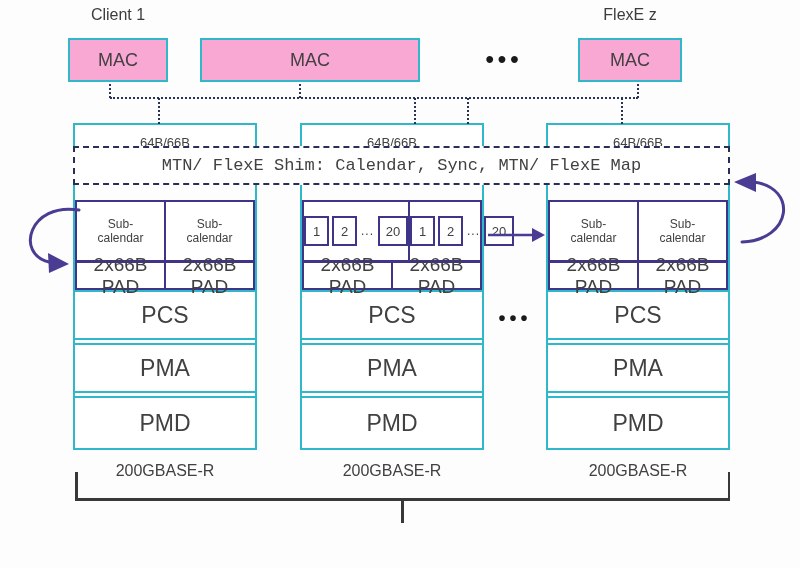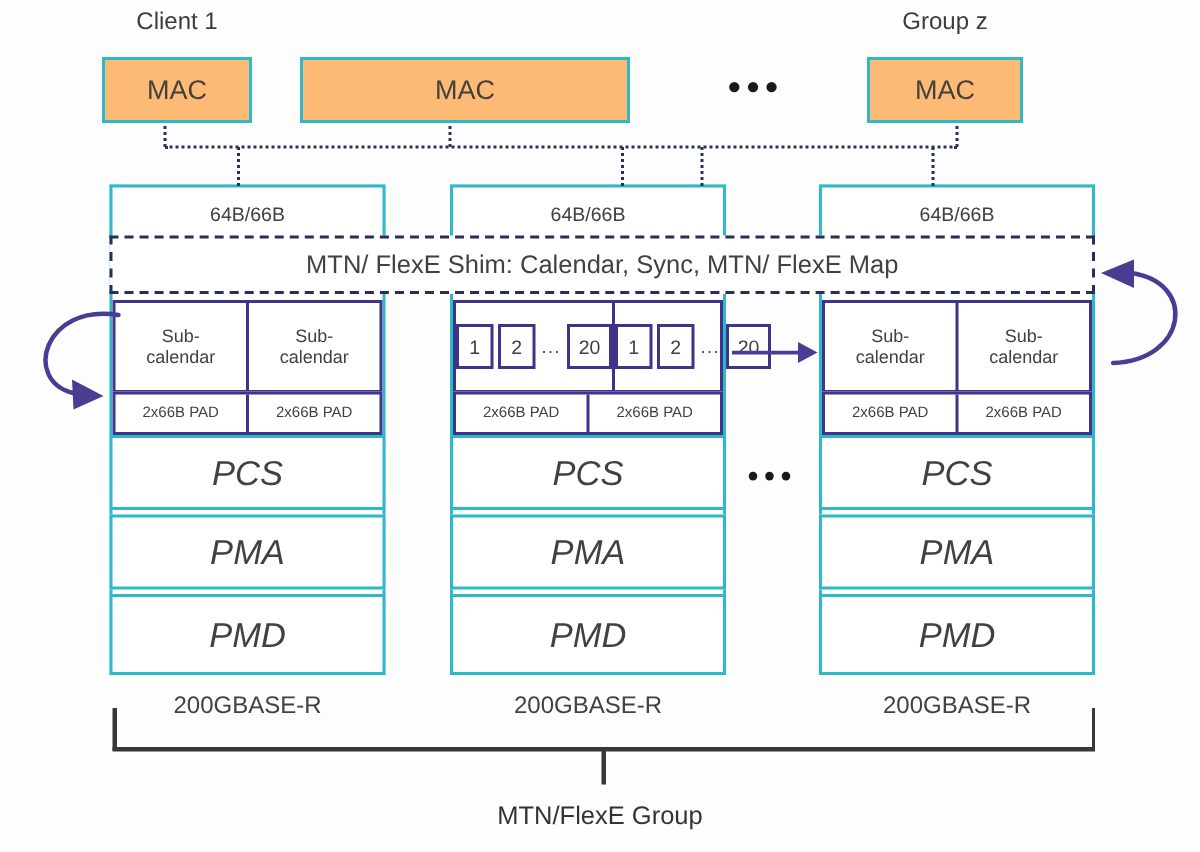--- a/index.html
+++ b/index.html
@@ -4,55 +4,55 @@
 <style>
   html,body{margin:0;padding:0;background:#ffffff;}
   .canvas{
     position:relative;width:800px;height:568px;background:#fdfdfd;
     font-family:"Liberation Sans", sans-serif;color:#414141;overflow:hidden;
   }
   .abs{position:absolute;box-sizing:border-box;}
   .lbl{display:flex;align-items:center;justify-content:center;text-align:center;}
 
   
-  .mac-box{border:2.5px solid #2eb8ca;background:#fdba74;font-size:18px;}
+  .mac-box{border:2.5px solid #2eb8ca;background:#f9a8d4;font-size:18px;}
   .client-lbl{font-size:16px;color:#3c3c3c;}
   .outer-stack{border:2px solid #2eb8ca;background:transparent;}
   .enc-box{border:2px solid #2eb8ca;background:#fff;font-size:13px;}
   .shim-box{border:2px dashed #272f58;background:#fff;font-size:17px;z-index:4;}
   .purple-row{border:2.5px solid #3e3589;background:#fff;display:flex;z-index:5;}
   .purple-cell{flex:1;display:flex;align-items:center;justify-content:center;text-align:center;}
   .purple-cell + .purple-cell{border-left:2.5px solid #3e3589;}
   .subcal-cell{font-size:12px;line-height:1.18;padding:0 10px;}
-  .pad-cell{font-size:10px;}
+  .pad-cell{font-size:19px;}
   .slot-half{flex:1;display:flex;align-items:center;justify-content:center;gap:3px;}
   .slot-half + .slot-half{border-left:2.5px solid #3e3589;}
   .slot-box{border:2px solid #3e3589;background:#fff;width:21px;height:26px;
     display:flex;align-items:center;justify-content:center;font-size:13px;}
   .slot-dots{font-size:12px;letter-spacing:1px;margin:0 1px;color:#414141;}
-  .layer-box{border:2px solid #2eb8ca;background:#fff;font-size:23px;z-index:2;font-style:italic;}
+  .layer-box{border:2px solid #2eb8ca;background:#fff;font-size:23px;z-index:2;}
   .phy-lbl{font-size:16px;}
   .dots{color:#1a1a1a;font-weight:bold;letter-spacing:4px;}
 
   
   .dot-h{border-top:2px dotted #2b3258;height:0;z-index:1;}
   .dot-v{border-left:2px dotted #2b3258;width:0;z-index:1;}
 
   
   .brk{background:#383838;z-index:1;}
   .group-lbl{font-size:17px;color:#333;}
   svg{position:absolute;overflow:visible;}
 </style>
 </head>
 <body>
 
 <div class="canvas">
 
   <div class="abs lbl client-lbl" style="left:68px;top:4px;width:100px;height:22px;">Client 1</div>
-  <div class="abs lbl client-lbl" style="left:578px;top:4px;width:104px;height:22px;">Group z</div>
+  <div class="abs lbl client-lbl" style="left:578px;top:4px;width:104px;height:22px;">FlexE z</div>
 
   <div class="abs lbl mac-box" style="left:68px;top:38px;width:100px;height:44px;">MAC</div>
   <div class="abs lbl mac-box" style="left:200px;top:38px;width:220px;height:44px;">MAC</div>
   <div class="abs lbl mac-box" style="left:578px;top:38px;width:104px;height:44px;">MAC</div>
 
   <div class="abs lbl dots" style="left:448px;top:44px;width:112px;height:30px;font-size:24px;">•••</div>
 
   <div class="abs dot-h" style="left:110px;top:97px;width:528px;"></div>
   <div class="abs dot-v" style="left:109px;top:84px;height:14px;"></div>
   <div class="abs dot-v" style="left:299px;top:84px;height:14px;"></div>
@@ -63,21 +63,21 @@
   <div class="abs dot-v" style="left:621px;top:98px;height:26px;"></div>
 
   <div class="abs outer-stack" style="left:73px;top:123px;width:184px;height:327px;"></div>
   <div class="abs outer-stack" style="left:300px;top:123px;width:184px;height:327px;"></div>
   <div class="abs outer-stack" style="left:546px;top:123px;width:184px;height:327px;"></div>
 
   <div class="abs lbl enc-box" style="left:73px;top:123px;width:184px;height:39px;">64B/66B</div>
   <div class="abs lbl enc-box" style="left:300px;top:123px;width:184px;height:39px;">64B/66B</div>
   <div class="abs lbl enc-box" style="left:546px;top:123px;width:184px;height:39px;">64B/66B</div>
 
-  <div class="abs lbl shim-box" style="left:73px;top:157px;width:657px;height:39px;">MTN/ FlexE Shim: Calendar, Sync, MTN/ FlexE Map</div>
+  <div class="abs lbl shim-box" style="left:73px;top:146px;width:657px;height:39px;font-family:Liberation Mono, monospace;">MTN/ FlexE Shim: Calendar, Sync, MTN/ FlexE Map</div>
 
   <div class="abs purple-row" style="left:75px;top:200px;width:180px;height:62px;">
     <div class="purple-cell subcal-cell">Sub-calendar</div>
     <div class="purple-cell subcal-cell">Sub-calendar</div>
   </div>
   <div class="abs purple-row" style="left:75px;top:261px;width:180px;height:29px;">
     <div class="purple-cell pad-cell">2x66B PAD</div>
     <div class="purple-cell pad-cell">2x66B PAD</div>
   </div>
 
@@ -140,15 +140,14 @@
 
   <div class="abs lbl phy-lbl" style="left:73px;top:460px;width:184px;height:22px;">200GBASE-R</div>
   <div class="abs lbl phy-lbl" style="left:300px;top:460px;width:184px;height:22px;">200GBASE-R</div>
   <div class="abs lbl phy-lbl" style="left:546px;top:460px;width:184px;height:22px;">200GBASE-R</div>
 
   <div class="abs brk" style="left:75px;top:472px;width:2.5px;height:28px;"></div>
   <div class="abs brk" style="left:75px;top:498px;width:655px;height:2.5px;"></div>
   <div class="abs brk" style="left:727.5px;top:472px;width:2.5px;height:28px;"></div>
   <div class="abs brk" style="left:401px;top:498px;width:2.5px;height:25px;"></div>
 
-  <div class="abs lbl group-lbl" style="left:250px;top:532px;width:300px;height:24px;">MTN/FlexE Group</div>
 
 </div>
 
 </body></html>

